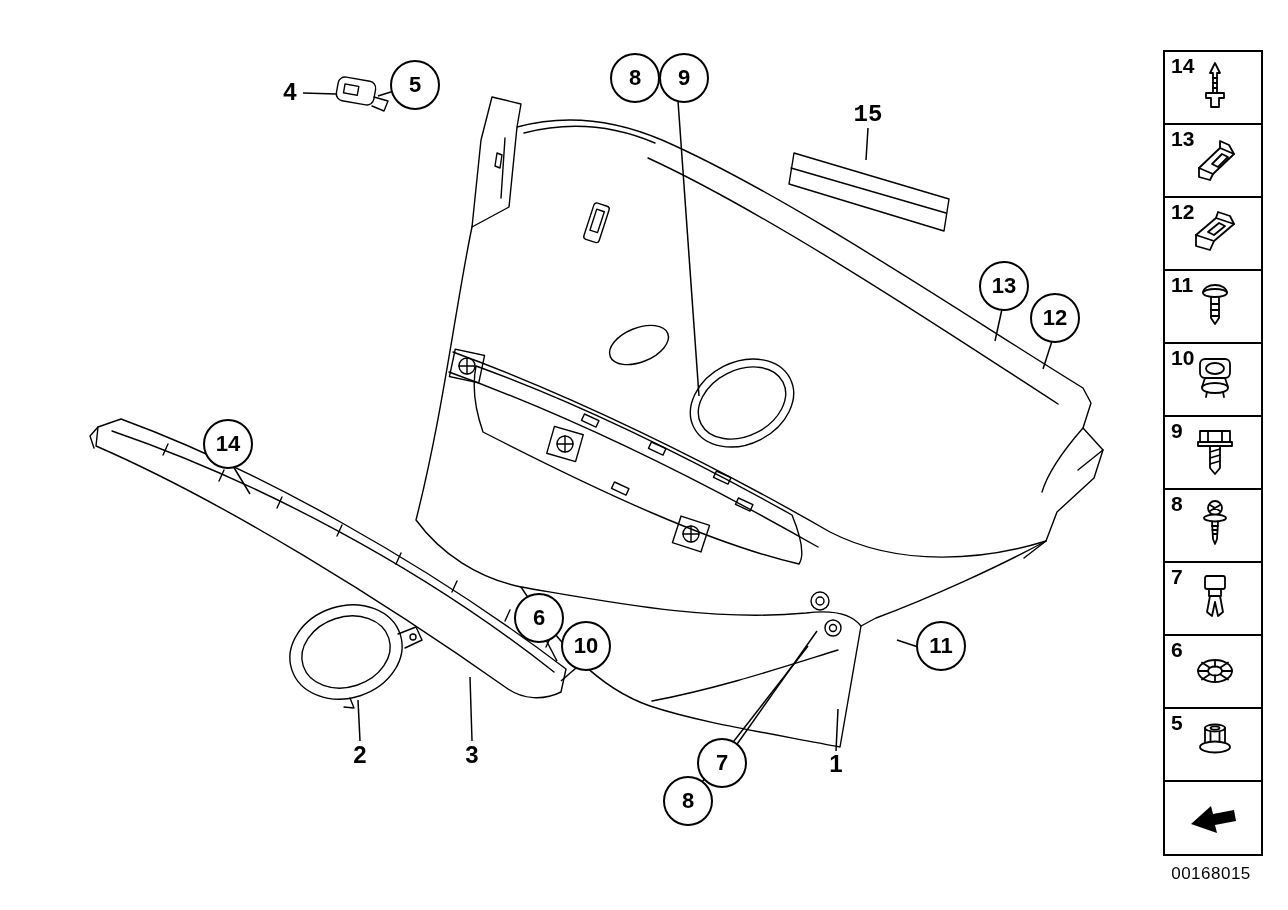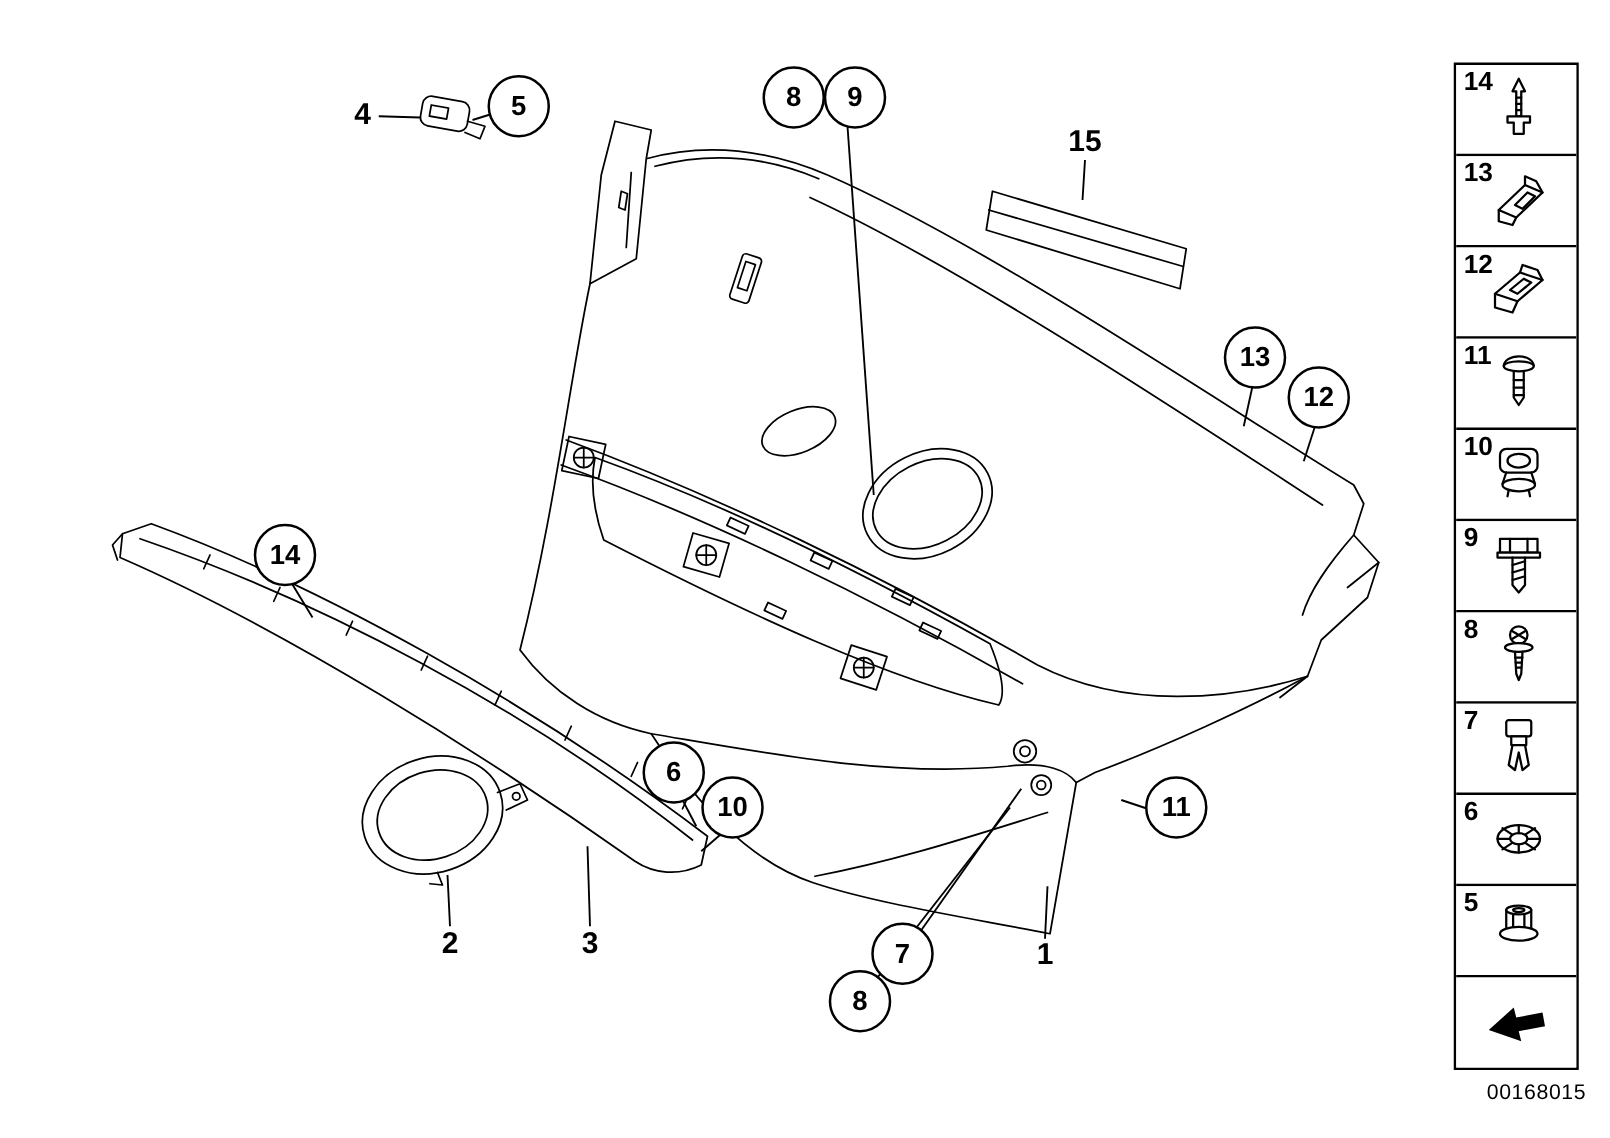--- a/index.html
+++ b/index.html
@@ -27,21 +27,21 @@
   .legend-num {
     position:absolute; top:3px; left:6px; font-size:21px; font-weight:bold; line-height:1;
   }
   .legend-icon {
     position:absolute; left:52%; top:52%; transform:translate(-50%,-50%);
   }
   .arrow-box { position:relative; height:72px; background:#fff; }
   .arrow-box svg { position:absolute; left:50%; top:50%; transform:translate(-50%,-50%); }
   .part-number {
     position:absolute; left:1153px; top:864px; width:116px;
-    text-align:right; font-size:17px; letter-spacing:0.5px;
+    text-align:center; font-size:17px; letter-spacing:0.5px;
   }
   .art-stroke { stroke:#000; stroke-width:1.4; fill:none; stroke-linejoin:round; stroke-linecap:round; }
   .art-fill   { stroke:#000; stroke-width:1.4; fill:#fff; stroke-linejoin:round; }
   .leader { stroke:#000; stroke-width:1.5; fill:none; }
   .icon-line { stroke:#000; stroke-width:1.8; fill:none; stroke-linejoin:round; stroke-linecap:round; }
   .icon-fill { stroke:#000; stroke-width:1.8; fill:#fff; stroke-linejoin:round; }
 </style>
 </head>
 <body>
 
@@ -154,21 +154,21 @@
       <path d="M360,741 L358,700"></path>
       <path d="M472,741 L470,677"></path>
       <path d="M836,751 L838,709"></path>
     </g>
   </svg>
 
   <div class="callout plain" style="left:290px;top:92px;">4</div>
   <div class="callout circle" style="left:415px;top:85px;">5</div>
   <div class="callout circle" style="left:635px;top:78px;">8</div>
   <div class="callout circle" style="left:684px;top:78px;">9</div>
-  <div class="callout plain" style="left:868px;top:114px;">15</div>
+  <div class="callout plain" style="left:868px;top:114px;font-family:Liberation Mono, monospace;">15</div>
   <div class="callout circle" style="left:1004px;top:286px;">13</div>
   <div class="callout circle" style="left:1055px;top:318px;">12</div>
   <div class="callout circle" style="left:228px;top:444px;">14</div>
   <div class="callout circle" style="left:539px;top:618px;">6</div>
   <div class="callout circle" style="left:586px;top:646px;">10</div>
   <div class="callout circle" style="left:941px;top:646px;">11</div>
   <div class="callout circle" style="left:722px;top:763px;">7</div>
   <div class="callout circle" style="left:688px;top:801px;">8</div>
   <div class="callout plain" style="left:360px;top:755px;">2</div>
   <div class="callout plain" style="left:472px;top:755px;">3</div>

